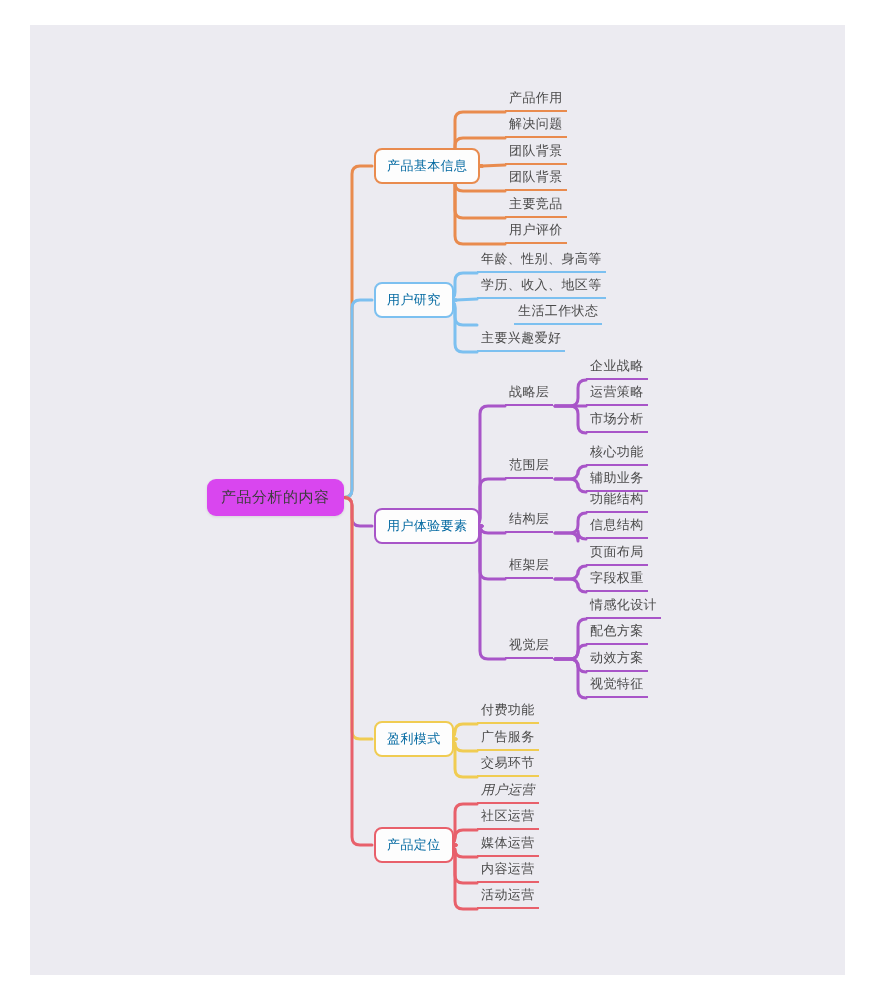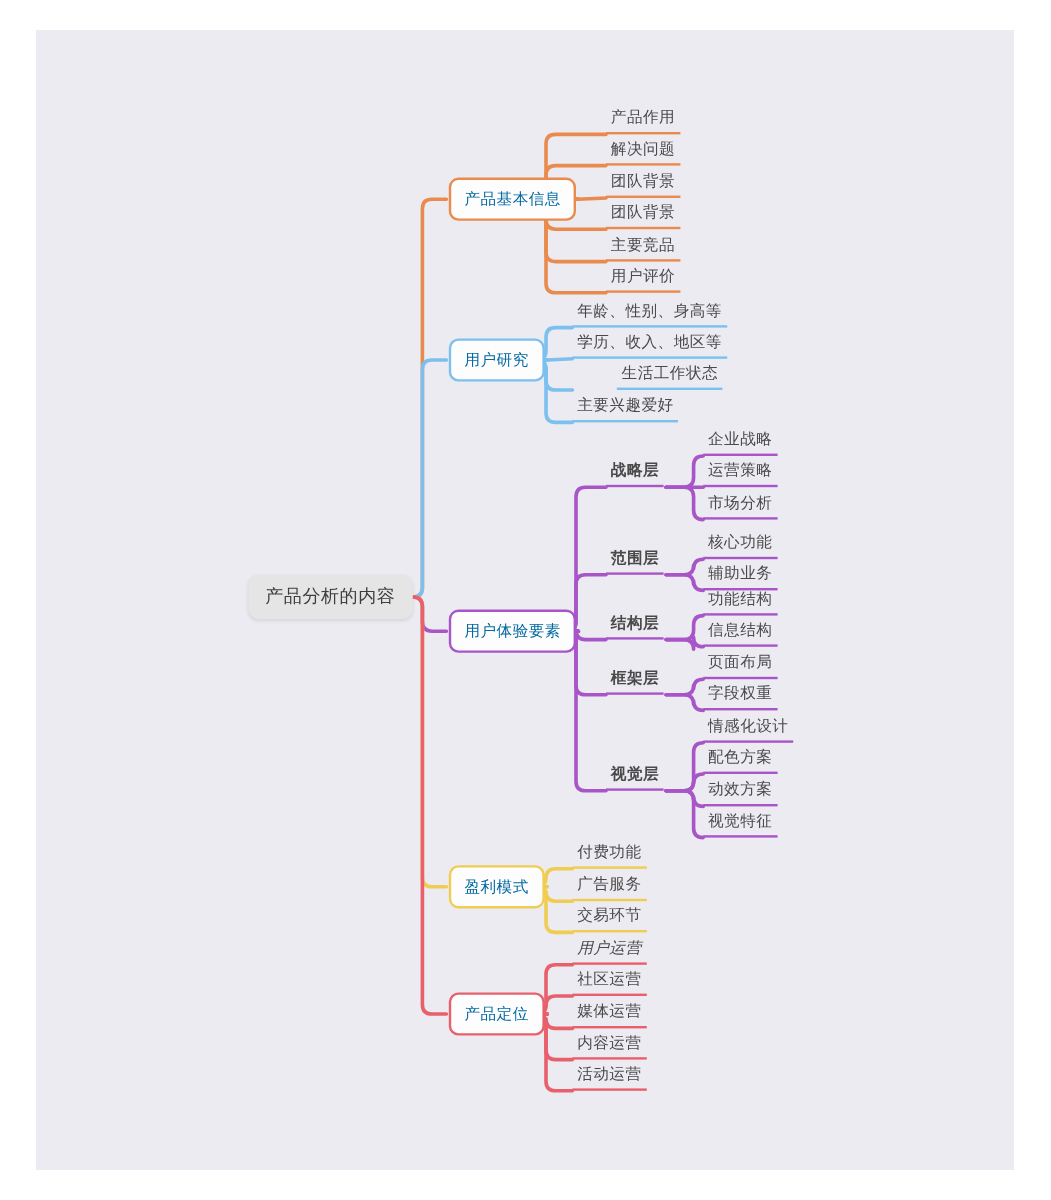--- a/index.html
+++ b/index.html
@@ -10,21 +10,21 @@
   #canvas{
     position:absolute;left:30px;top:25px;width:815px;height:950px;
     background:#ecebf1;
   }
   #svg-layer{position:absolute;left:0;top:0;width:876px;height:1000px;pointer-events:none;}
 
   .node{position:absolute;box-sizing:border-box;white-space:nowrap;}
 
   
   .root-node{
-    background:#e5e5e5;border-radius:9px;
+    background:#d946ef;border-radius:9px;
     color:#3d3d3d;font-size:15px;
     padding:9px 14px;
     box-shadow:0 1px 3px rgba(0,0,0,0.10);
     letter-spacing:0.5px;
   }
   
   .l1-node{
     background:#fdfdfd;border-radius:8px;border:2px solid #ccc;
     color:#0369a1;font-size:13px;
     padding:7px 11px;letter-spacing:0.4px;
@@ -32,21 +32,20 @@
   
   .leaf{
     color:#4a4a4a;font-size:13px;letter-spacing:0.4px;
     padding:2px 4px 3px 4px;
     border-bottom:2px solid #eab308;
   }
   .mid{
     color:#4a4a4a;font-size:13px;letter-spacing:0.4px;
     padding:2px 4px 3px 4px;
     border-bottom:2px solid #22c55e;
-    font-weight:bold;
   }
 </style>
 </head>
 <body>
 
 <div id="canvas"></div>
 
 <svg id="svg-layer">
     <path d="M 346 497.5 L 344 497.5 Q 352 497.5 352 489.5 L 352 174 Q 352 166 360 166 L 372 166" stroke="#e98b4e" stroke-width="3" fill="none" stroke-linecap="round" stroke-linejoin="round"></path>
     <path d="M 482 166 L 447 166 Q 455 166 455 158 L 455 120 Q 455 112 463 112 L 505 112" stroke="#e98b4e" stroke-width="3" fill="none" stroke-linecap="round" stroke-linejoin="round"></path>

